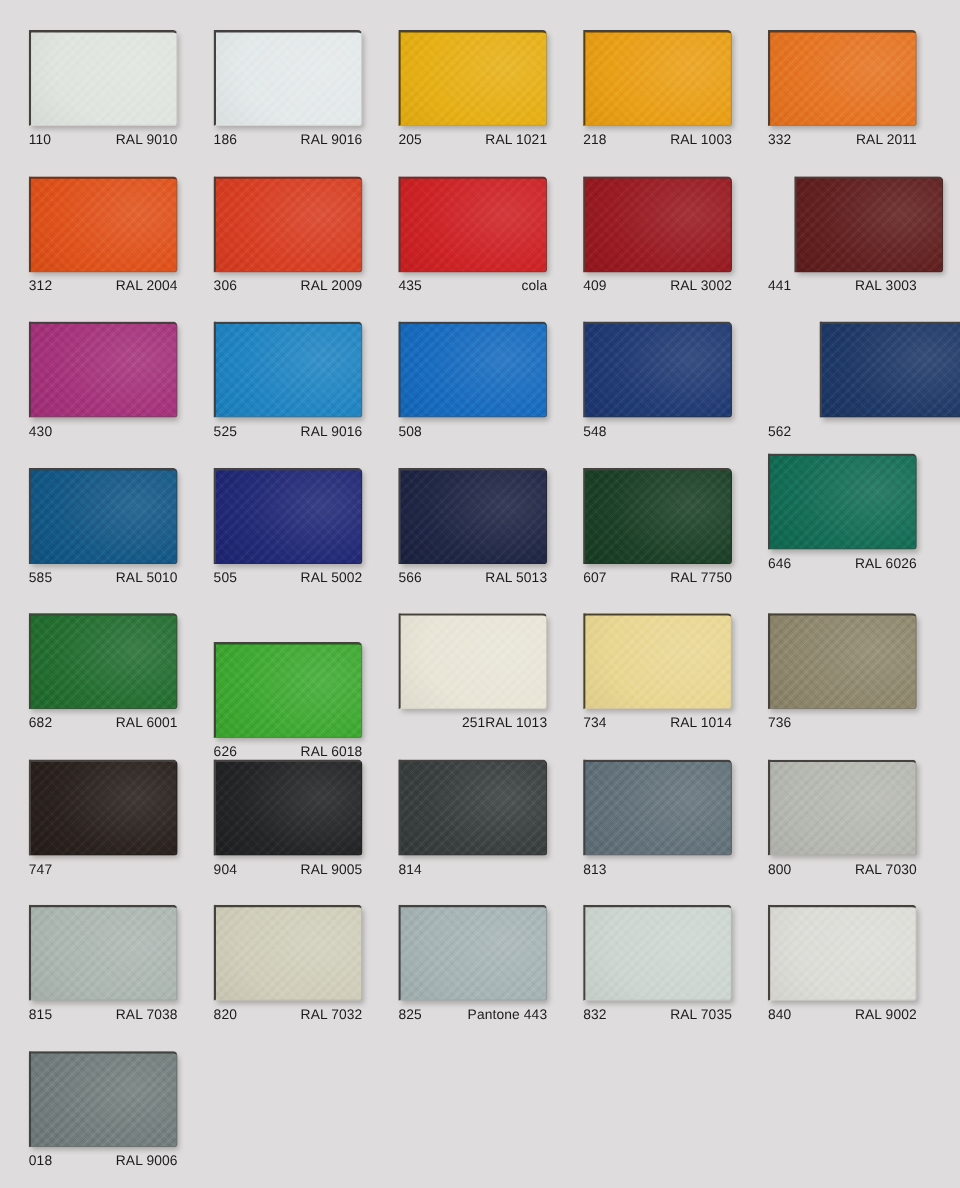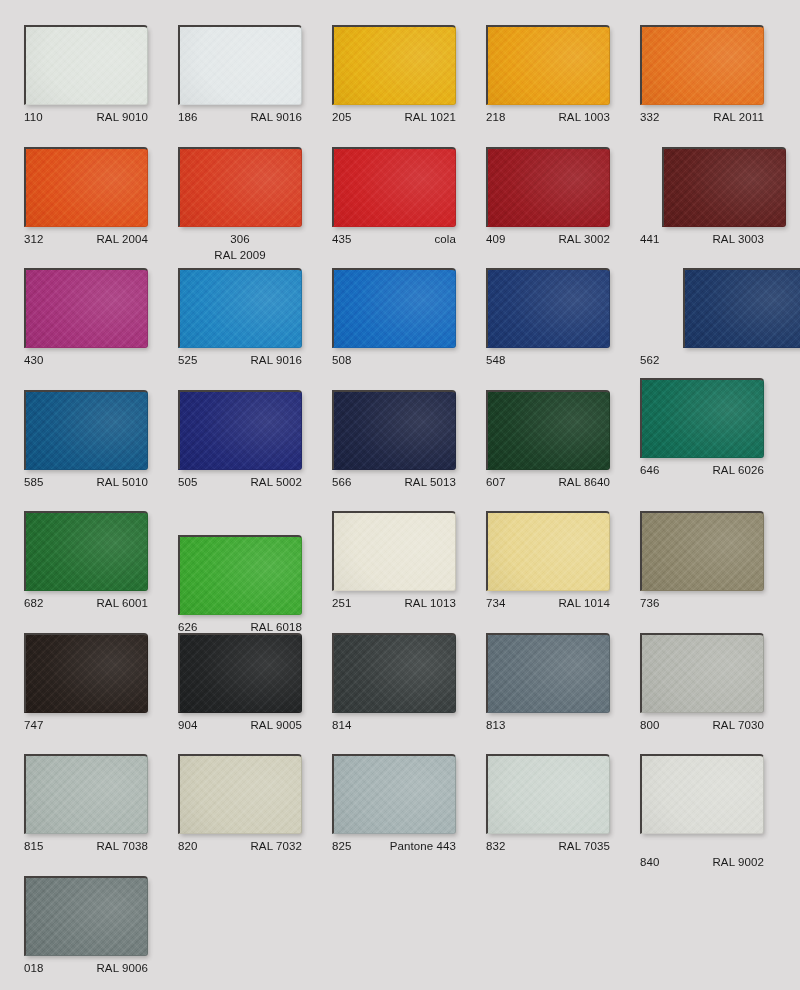--- a/index.html
+++ b/index.html
@@ -158,21 +158,21 @@
       <div class="swatch-label" style="width: 124px; color: rgb(27, 27, 27);">
         <span class="swatch-code">312</span>
         <span class="swatch-ref">RAL 2004</span>
       </div>
     </div>
     <div class="swatch-cell" style="left: 178px; top: 146.5px; width: 124px;">
       <div class="swatch-chip" style="width: 124px; height: 80px; background-color: rgb(214, 58, 30);">
         <div class="tex"></div>
         <div class="sheen"></div>
       </div>
-      <div class="swatch-label" style="width: 124px; color: rgb(27, 27, 27); flex-direction: column;">
+      <div class="swatch-label" style="width: 124px; color: rgb(27, 27, 27);">
         <span class="swatch-code">306</span>
         <span class="swatch-ref">RAL 2009</span>
       </div>
     </div>
     <div class="swatch-cell" style="left: 332px; top: 146.5px; width: 124px;">
       <div class="swatch-chip" style="width: 124px; height: 80px; background-color: rgb(204, 29, 32);">
         <div class="tex"></div>
         <div class="sheen"></div>
       </div>
       <div class="swatch-label" style="width: 124px; color: rgb(27, 27, 27);">
@@ -280,21 +280,21 @@
         <span class="swatch-ref">RAL 5013</span>
       </div>
     </div>
     <div class="swatch-cell" style="left: 486px; top: 389.5px; width: 124px;">
       <div class="swatch-chip" style="width: 124px; height: 80px; background-color: rgb(23, 60, 34);">
         <div class="tex"></div>
         <div class="sheen"></div>
       </div>
       <div class="swatch-label" style="width: 124px; color: rgb(27, 27, 27);">
         <span class="swatch-code">607</span>
-        <span class="swatch-ref">RAL 8640</span>
+        <span class="swatch-ref">RAL 7750</span>
       </div>
     </div>
     <div class="swatch-cell" style="left: 640px; top: 378px; width: 108px;">
       <div class="swatch-chip" style="width: 124px; height: 80px; background-color: rgb(15, 106, 82);">
         <div class="tex"></div>
         <div class="sheen"></div>
       </div>
       <div class="swatch-label" style="width: 124px; color: rgb(27, 27, 27);">
         <span class="swatch-code">646</span>
         <span class="swatch-ref">RAL 6026</span>
@@ -318,21 +318,21 @@
       <div class="swatch-label" style="width: 124px; color: rgb(27, 27, 27);">
         <span class="swatch-code">626</span>
         <span class="swatch-ref">RAL 6018</span>
       </div>
     </div>
     <div class="swatch-cell" style="left: 332px; top: 511px; width: 124px;">
       <div class="swatch-chip" style="width: 124px; height: 80px; background-color: rgb(232, 229, 214);">
         <div class="tex"></div>
         <div class="sheen"></div>
       </div>
-      <div class="swatch-label" style="width: 124px; color: rgb(27, 27, 27);">
+      <div class="swatch-label" style="width: 124px; color: rgb(27, 27, 27); justify-content: flex-end;">
         <span class="swatch-code">251</span>
         <span class="swatch-ref">RAL 1013</span>
       </div>
     </div>
     <div class="swatch-cell" style="left: 486px; top: 511px; width: 124px;">
       <div class="swatch-chip" style="width: 124px; height: 80px; background-color: rgb(232, 214, 144);">
         <div class="tex"></div>
         <div class="sheen"></div>
       </div>
       <div class="swatch-label" style="width: 124px; color: rgb(27, 27, 27);">
@@ -438,21 +438,21 @@
       <div class="swatch-label" style="width: 124px; color: rgb(27, 27, 27);">
         <span class="swatch-code">832</span>
         <span class="swatch-ref">RAL 7035</span>
       </div>
     </div>
     <div class="swatch-cell" style="left: 640px; top: 754px; width: 124px;">
       <div class="swatch-chip" style="width: 124px; height: 80px; background-color: rgb(219, 220, 214);">
         <div class="tex"></div>
         <div class="sheen"></div>
       </div>
-      <div class="swatch-label" style="width: 124px; color: rgb(27, 27, 27); margin-top: 16px;">
+      <div class="swatch-label" style="width: 124px; color: rgb(27, 27, 27);">
         <span class="swatch-code">840</span>
         <span class="swatch-ref">RAL 9002</span>
       </div>
     </div>
     <div class="swatch-cell" style="left: 24px; top: 875.5px; width: 124px;">
       <div class="swatch-chip" style="width: 124px; height: 80px; background-color: rgb(110, 122, 121);">
         <div class="tex"></div>
         <div class="sheen"></div>
       </div>
       <div class="swatch-label" style="width: 124px; color: rgb(27, 27, 27);">

